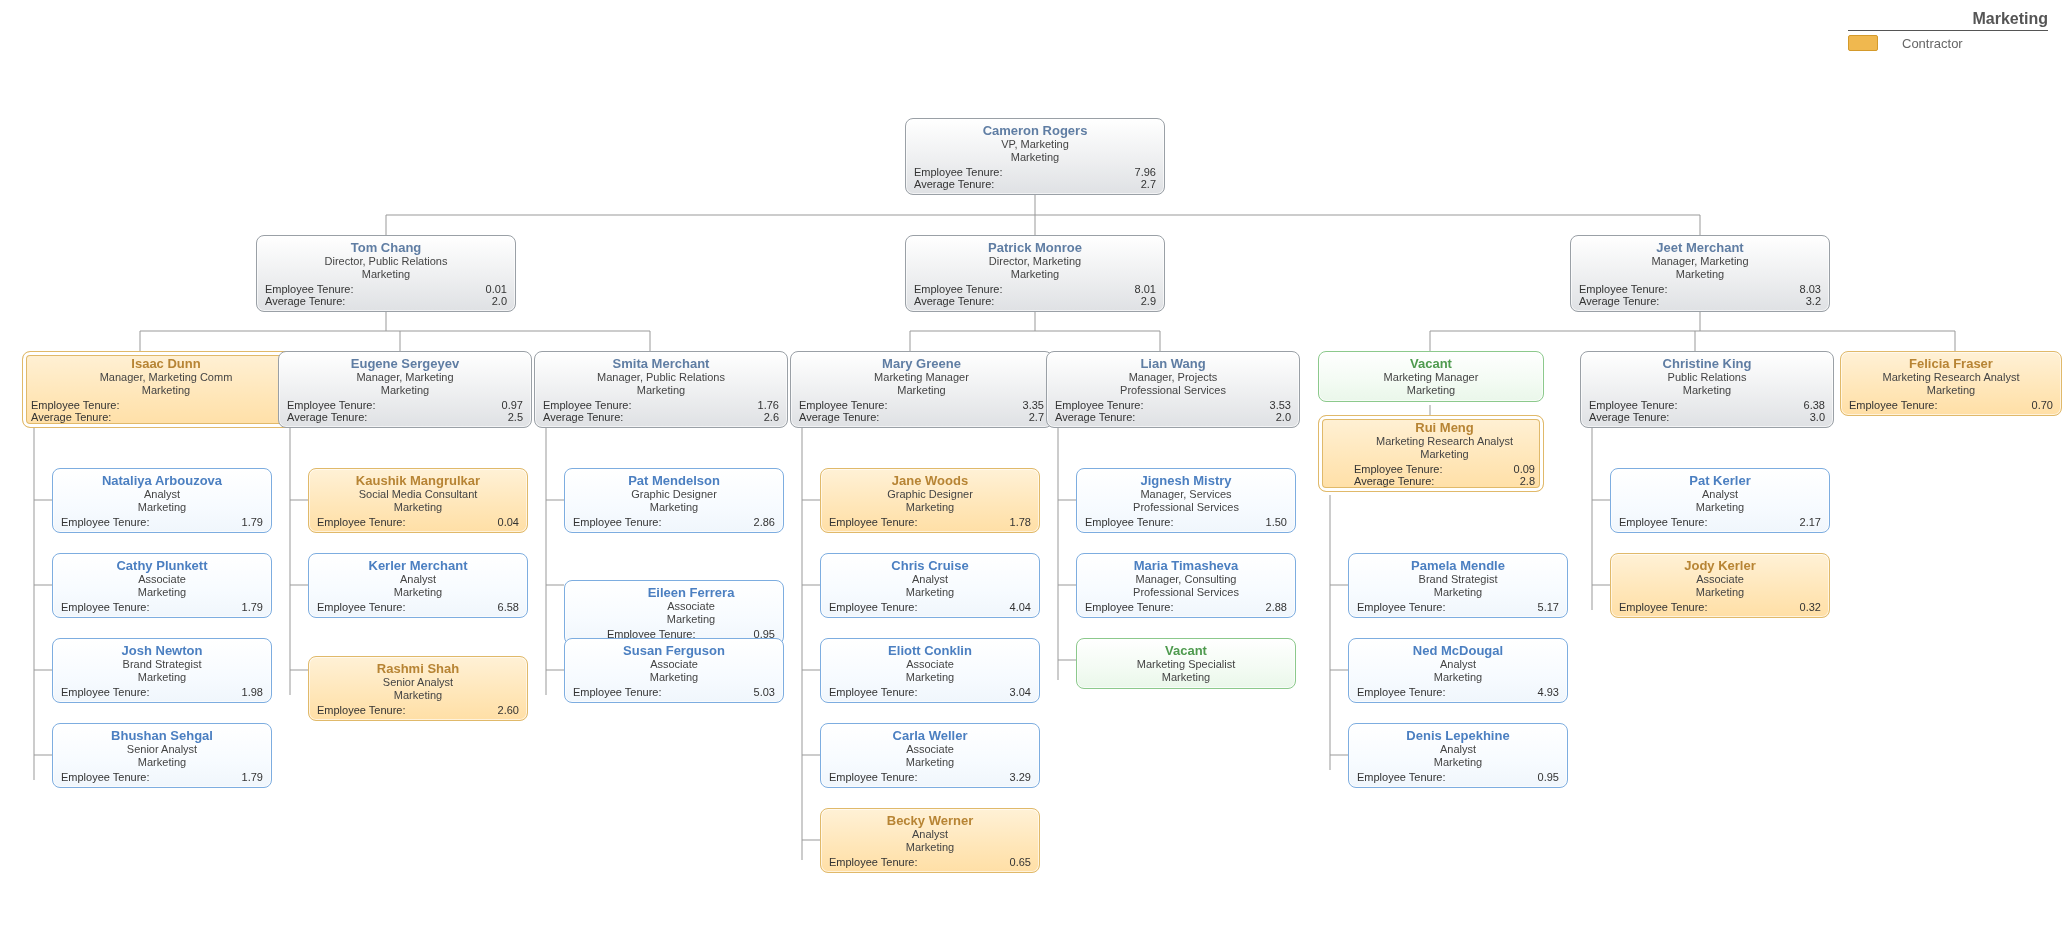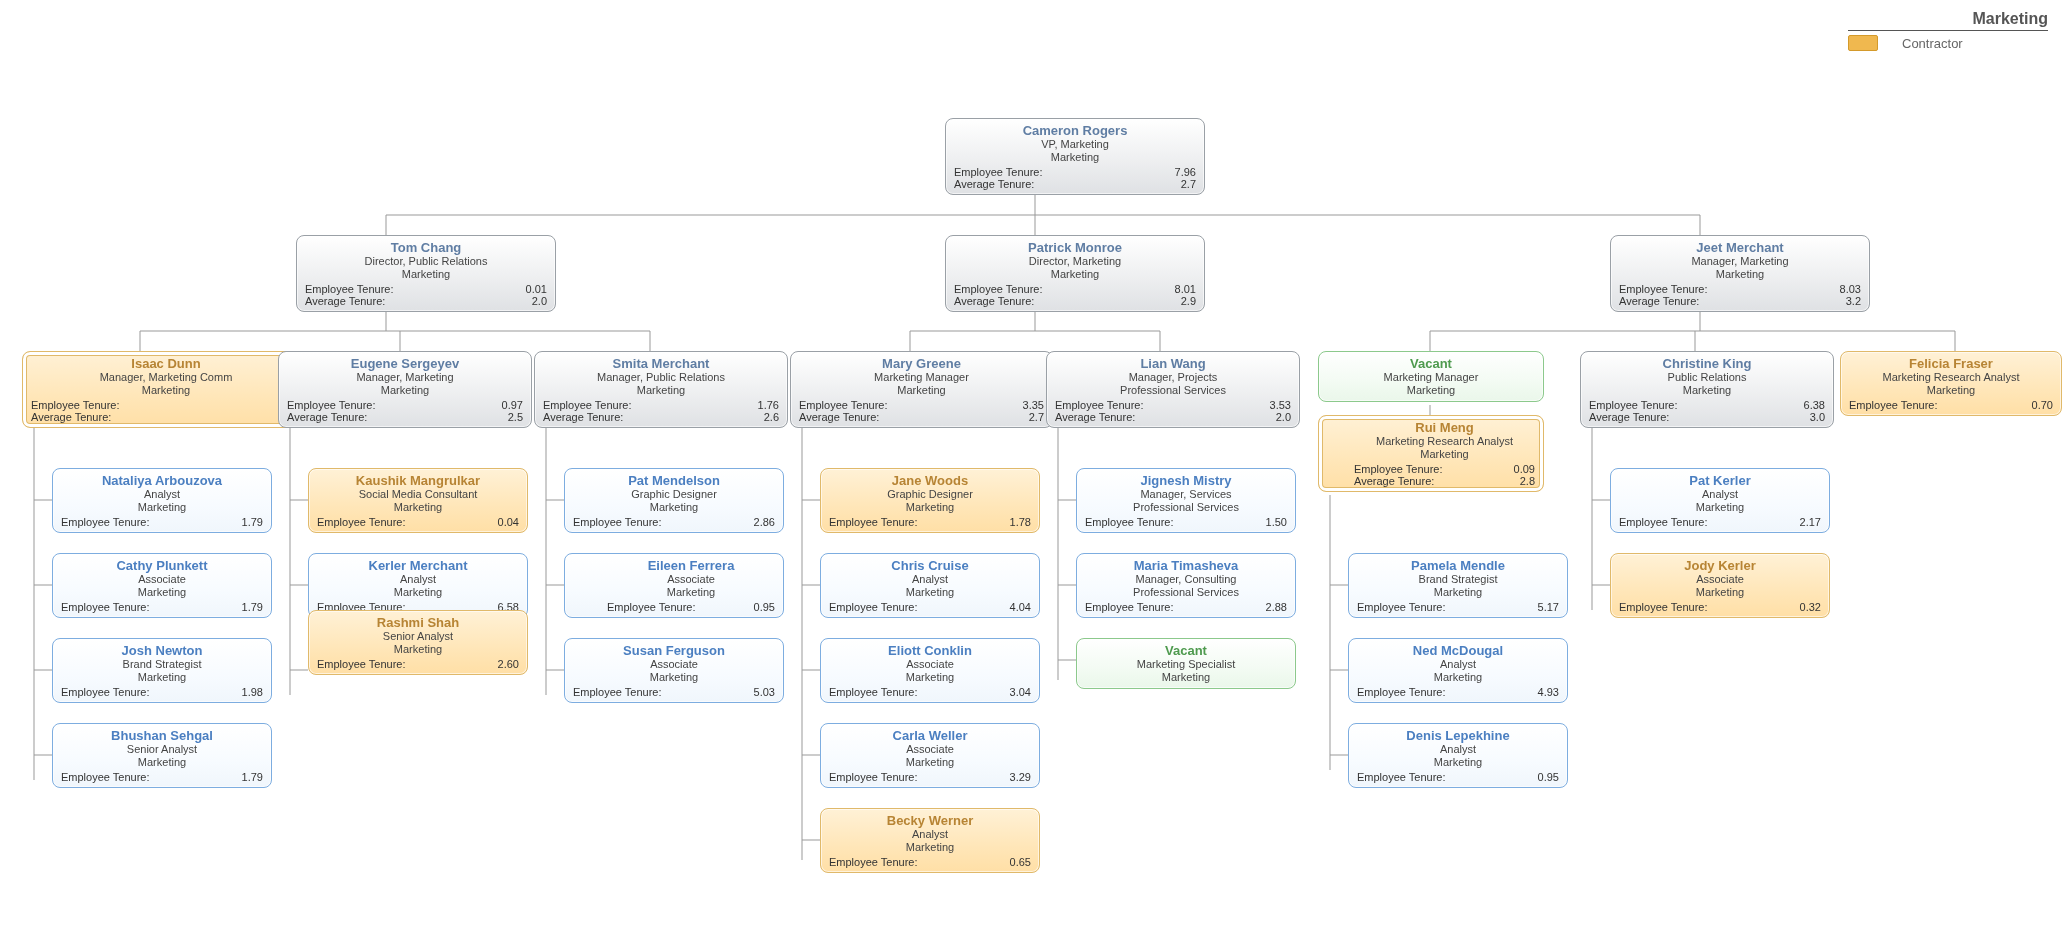--- a/index.html
+++ b/index.html
@@ -91,21 +91,21 @@
 
   
   .n-green {
     width: 220px;
     border: 1px solid #8cc98c;
     background: linear-gradient(#ffffff 0%, #f3fbf3 60%, #eaf7ea 100%);
   }
   .n-green .name { color: #4e9a4e; }
 
   
-  .w-wide { width: 260px; margin-left: 40px; }
+  .w-wide { width: 260px; }
 
   .name {
     text-align: center;
     font-weight: bold;
     font-size: 13px;
   }
   .title, .dept {
     text-align: center;
     font-size: 11px;
     color: #444;
@@ -458,21 +458,21 @@
   <div class="name">Kerler Merchant</div>
   <div class="title">Analyst</div>
   <div class="dept">Marketing</div>
   <div class="metrics">
       <div class="metric-row">
         <span>Employee Tenure:</span>
         <span>6.58</span>
       </div>
     </div>
 </div>
-<div class="node n-orange" style="left:308px; top:610px;">
+<div class="node n-orange" style="left:308px; top:656px;">
   <div class="name">Rashmi Shah</div>
   <div class="title">Senior Analyst</div>
   <div class="dept">Marketing</div>
   <div class="metrics">
       <div class="metric-row">
         <span>Employee Tenure:</span>
         <span>2.60</span>
       </div>
     </div>
 </div>
@@ -481,21 +481,21 @@
   <div class="name">Pat Mendelson</div>
   <div class="title">Graphic Designer</div>
   <div class="dept">Marketing</div>
   <div class="metrics">
       <div class="metric-row">
         <span>Employee Tenure:</span>
         <span>2.86</span>
       </div>
     </div>
 </div>
-<div class="node n-blue" style="left:564px; top:553px;padding-left:42px;">
+<div class="node n-blue" style="left:564px; top:580px;padding-left:42px;">
   <div class="name">Eileen Ferrera</div>
   <div class="title">Associate</div>
   <div class="dept">Marketing</div>
   <div class="metrics">
       <div class="metric-row">
         <span>Employee Tenure:</span>
         <span>0.95</span>
       </div>
     </div>
 </div>

